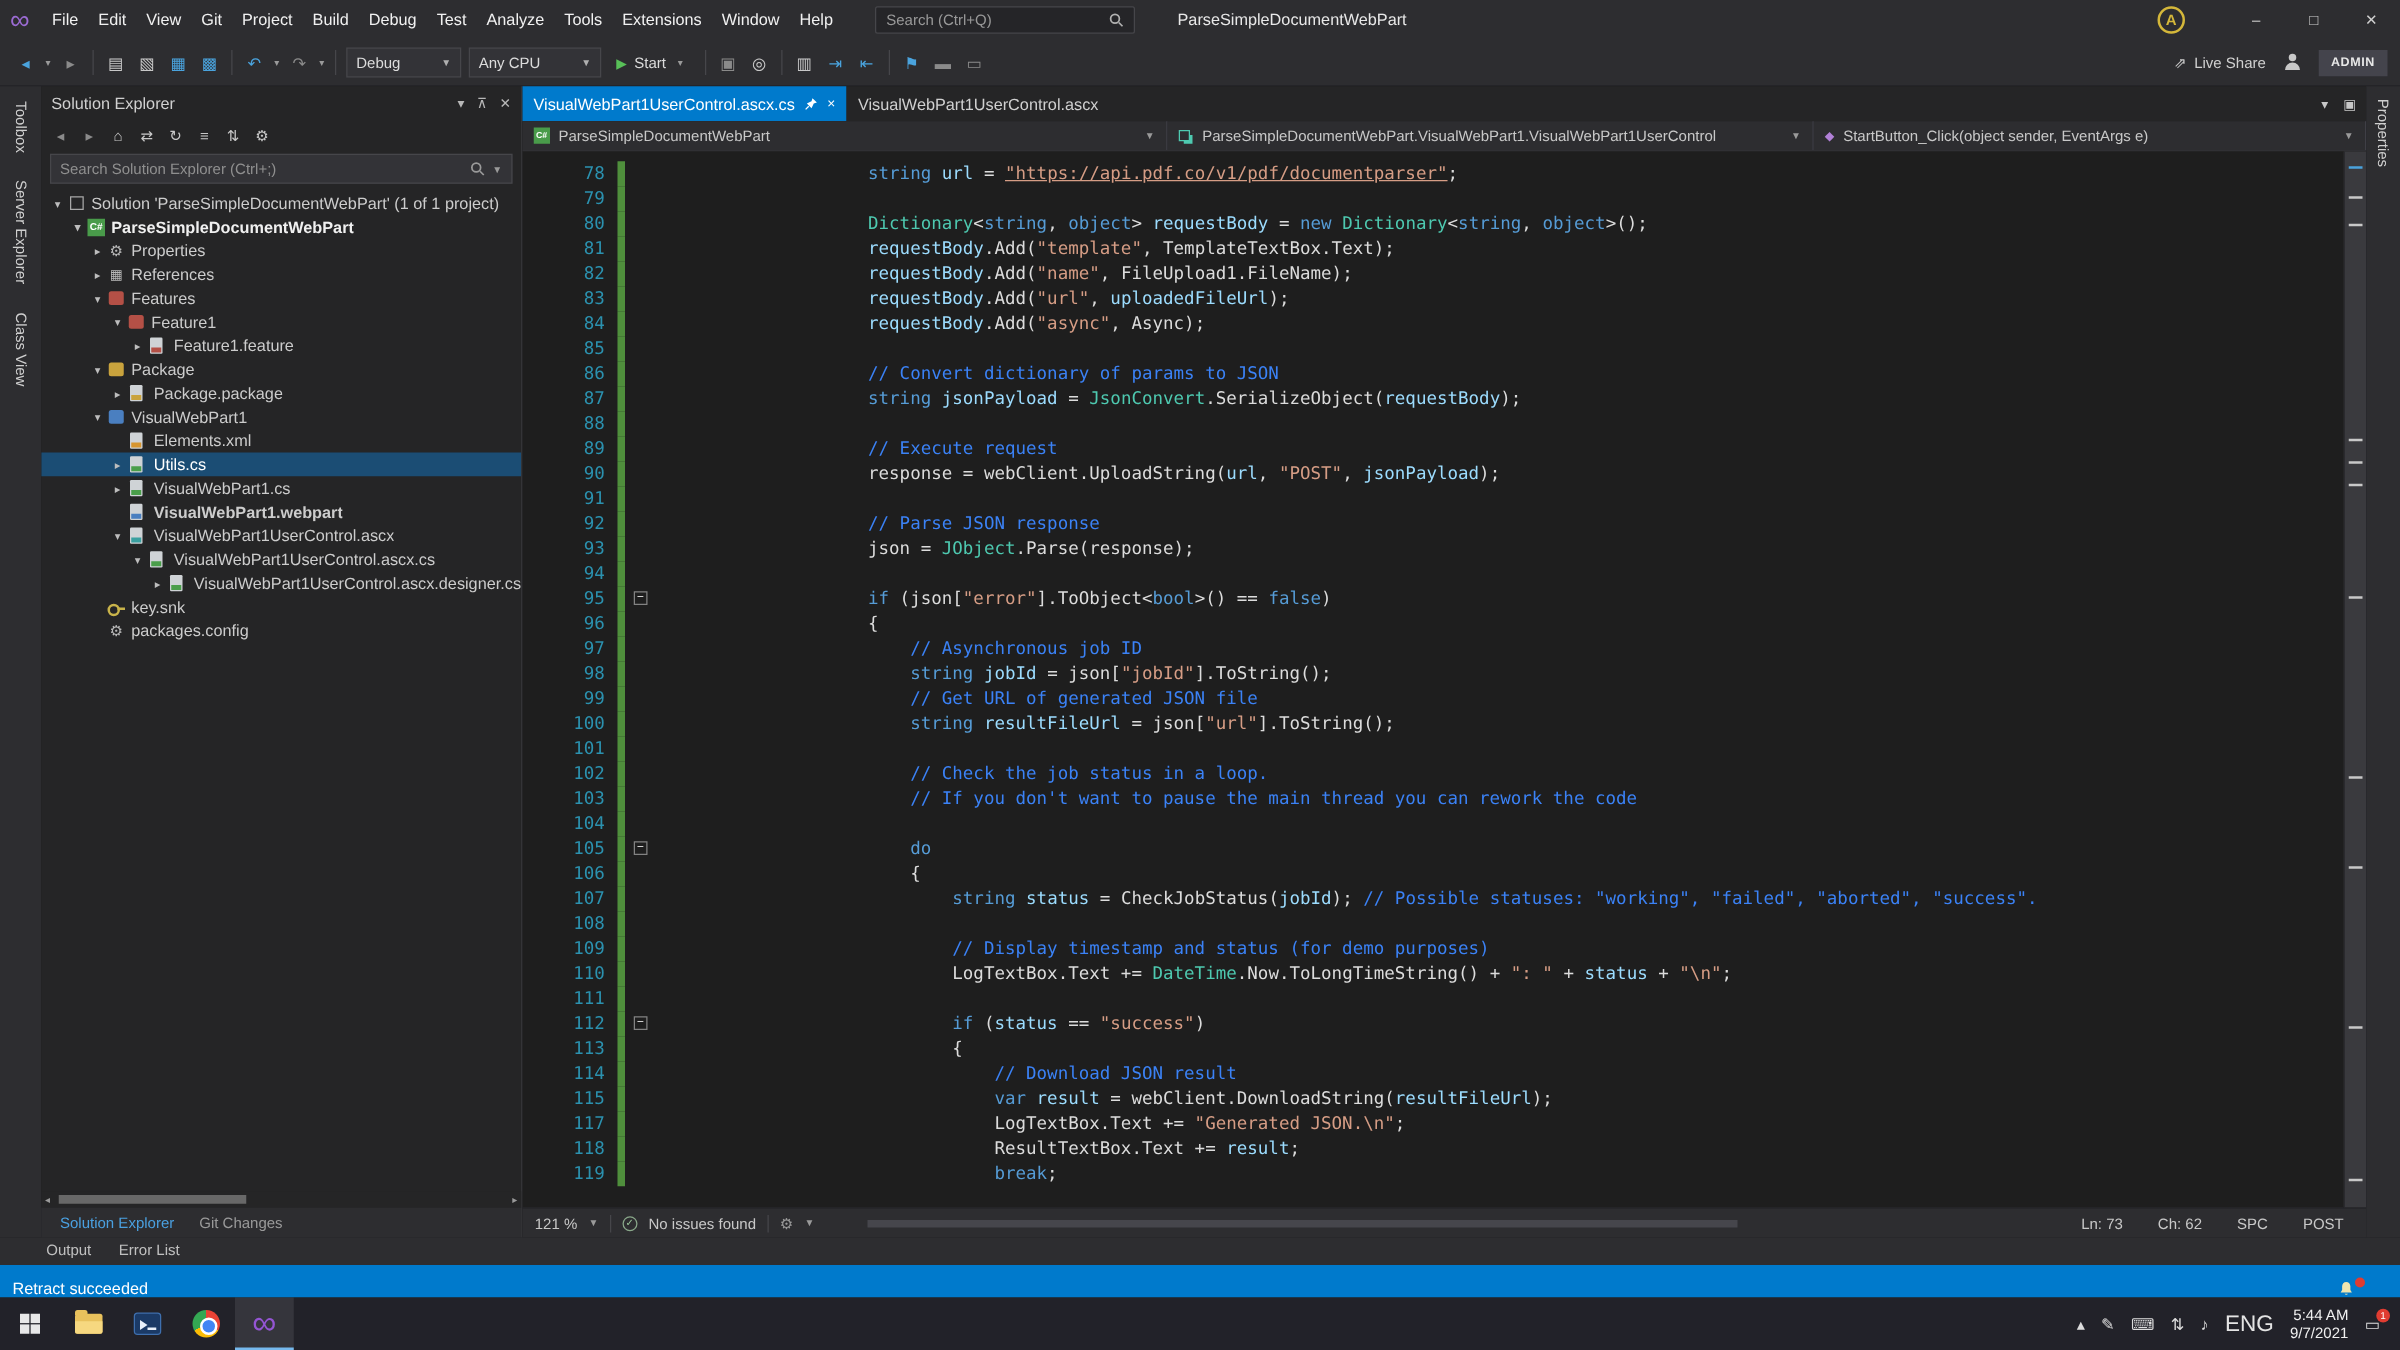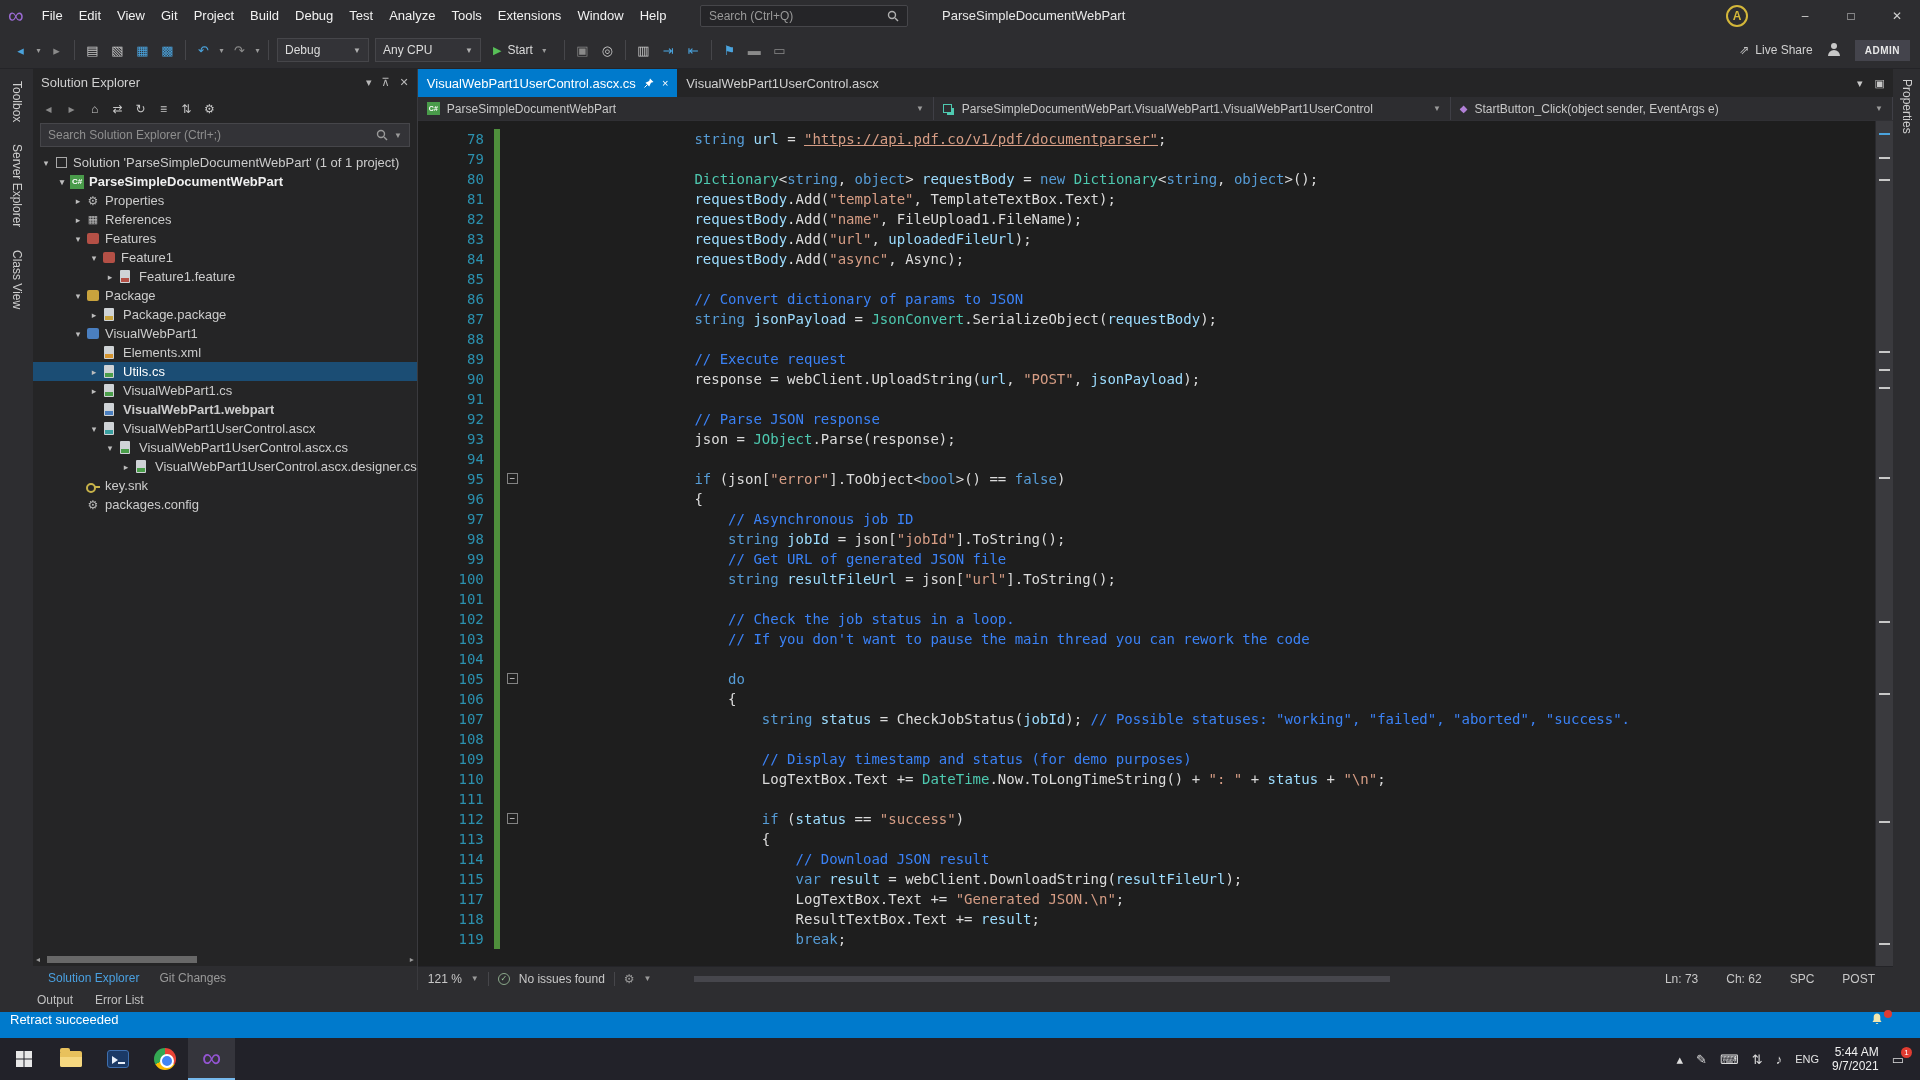--- a/index.html
+++ b/index.html
@@ -129,21 +129,21 @@
   .es-sep{width:1px;height:14px;background:#46464a}
   .health-dot{width:12px;height:12px;border-radius:50%;border:1px solid #8aa88a;color:#9cc99c;
     font-size:8px;line-height:10px;text-align:center}
   .hthumb{flex:1;height:8px;margin:0 14px;position:relative}
   .hthumb::after{content:"";position:absolute;left:2%;top:1px;width:72%;height:6px;background:#46464c}
   .es-right{display:flex;gap:28px;padding-right:8px}
 
   
   .bottom-tabs{flex:0 0 22px;background:#2d2d30;display:flex;align-items:flex-start;padding-left:28px;gap:4px}
   .btab{font-size:12px;color:#c0c0c0;padding:3px 9px}
-  .statusbar{flex:0 0 26px;background:#007acc;color:#fff;display:flex;align-items:flex-start;
+  .statusbar{flex:0 0 26px;background:#007acc;color:#fff;display:flex;align-items:flex-end;
     padding:0 10px;font-size:13px}
   .sb-right{margin-left:auto;display:flex;align-items:center;padding-right:26px;position:relative}
   .badge{position:absolute;right:18px;top:-2px;width:8px;height:8px;border-radius:50%;background:#e03c31}
 
   
   .taskbar{flex:0 0 42px;background:#222229;display:flex;align-items:stretch}
   .tb-app{width:47px;display:flex;align-items:center;justify-content:center;position:relative}
   .tb-app.active{background:rgba(255,255,255,.09);border-bottom:2px solid #76b9ed}
   .folder-ic{width:22px;height:16px;background:#e8c15c;border-radius:2px;position:relative}
   .folder-ic::before{content:"";position:absolute;left:0;top:-3px;width:10px;height:4px;background:#e8c15c;border-radius:2px 2px 0 0}
@@ -765,21 +765,21 @@
         <span class="vs-ic">∞</span>
       </div>
     <div class="tray">
       <span id="tray-icons" style="display:flex;gap:13px;align-items:center">
           <span class="tray-ic">▴</span>
           <span class="tray-ic">✎</span>
           <span class="tray-ic">⌨</span>
           <span class="tray-ic">⇅</span>
           <span class="tray-ic">♪</span>
         </span>
-      <span style="font-size:11px">ENG</span>
+      <span style="font-size:18px">ENG</span>
       <span class="clock">
         <div>5:44 AM</div>
         <div>9/7/2021</div>
       </span>
       <span class="ac">▭<span class="badge2">1</span></span>
     </div>
   </div>
 
 </div>
 

